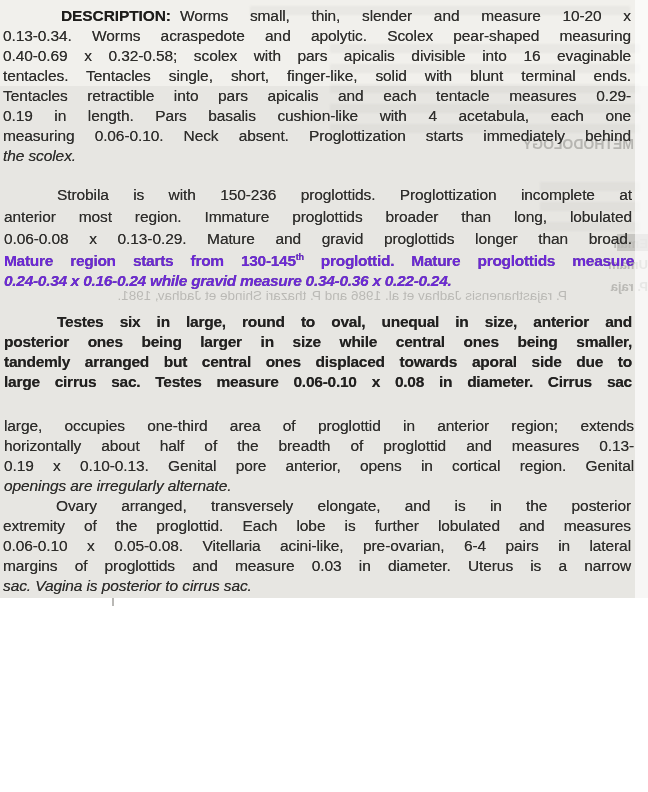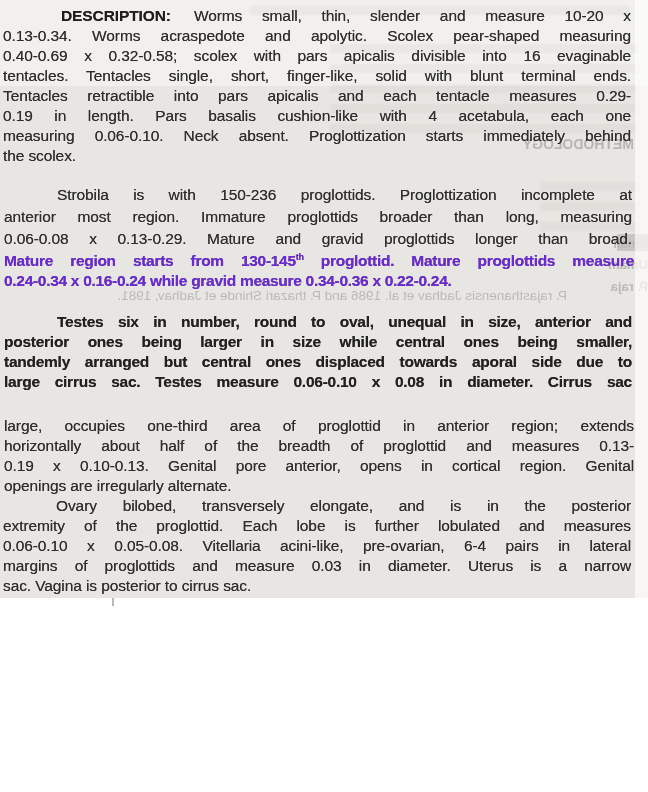--- a/index.html
+++ b/index.html
@@ -49,33 +49,33 @@
     font-size: 15.5px;
     letter-spacing: -0.1px;
     text-shadow: 0 0 0.5px rgba(46,45,43,0.75);
   }
   .ln {
     text-align: justify;
     text-align-last: justify;
     white-space: normal;
     overflow: visible;
   }
-  .ln.lastln { text-align-last: left; }
+  .ln.lastln { text-align-last: left; font-style: italic; }
   .ind { display: inline-block; height: 1px; }
   .ind58 { width: 58px; }
   .ind53 { width: 53px; }
   .p1  { left: 3px; top: 6px;   width: 628px; line-height: 20px; }
   .p2a { left: 4px; top: 184px; width: 628px; line-height: 22px; }
   .p2b { left: 4px; top: 251px; width: 630px; line-height: 20px;
          font-weight: bold; color: #6d28d9; letter-spacing: -0.3px; }
   .p3a { left: 4px; top: 312px; width: 628px; line-height: 20px;
          font-weight: bold; color: #222120; letter-spacing: -0.25px; }
   .p3b { left: 4px; top: 416px; width: 630px; line-height: 20px; }
   .p4  { left: 3px; top: 496px; width: 628px; line-height: 20px; }
-  .lead-bold { font-weight: bold; color: #1e1d1b; margin-right: 23px; }
+  .lead-bold { font-weight: bold; color: #1e1d1b; margin-right: 9px; }
   sup.th { font-size: 9px; vertical-align: super; line-height: 0; }
   
   .ghost {
     position: absolute;
     color: #8f8e8a;
     transform: scaleX(-1);
     filter: blur(0.4px);
     white-space: nowrap;
     text-shadow: none;
   }
@@ -133,45 +133,45 @@
       <div class="ln">0.40-0.69 x 0.32-0.58; scolex with pars apicalis divisible into 16 evaginable</div>
       <div class="ln">tentacles. Tentacles single, short, finger-like, solid with blunt terminal ends.</div>
       <div class="ln">Tentacles retractible into pars apicalis and each tentacle measures 0.29-</div>
       <div class="ln">0.19 in length. Pars basalis cushion-like with 4 acetabula, each one</div>
       <div class="ln">measuring 0.06-0.10. Neck absent. Proglottization starts immediately behind</div>
       <div class="ln lastln">the scolex.</div>
     </div>
 
     <div class="para p2a">
       <div class="ln"><span class="ind ind53"></span><span>Strobila is with 150-236 proglottids. Proglottization incomplete at</span></div>
-      <div class="ln">anterior most region. Immature proglottids broader than long, measuring</div>
+      <div class="ln">anterior most region. Immature proglottids broader than long, lobulated</div>
       <div class="ln">0.06-0.08 x 0.13-0.29. Mature and gravid proglottids longer than broad.</div>
     </div>
 
     <div class="para p2b">
       <div class="ln"><span>Mature region starts from 130-145</span><sup class="th">th</sup><span> proglottid. Mature proglottids measure</span></div>
       <div class="ln lastln">0.24-0.34 x 0.16-0.24 while gravid measure 0.34-0.36 x 0.22-0.24.</div>
     </div>
 
     <div class="para p3a">
-      <div class="ln"><span class="ind ind53"></span><span>Testes six in number, round to oval, unequal in size, anterior and</span></div>
+      <div class="ln"><span class="ind ind53"></span><span>Testes six in large, round to oval, unequal in size, anterior and</span></div>
       <div class="ln">posterior ones being larger in size while central ones being smaller,</div>
       <div class="ln">tandemly arranged but central ones displaced towards aporal side due to</div>
       <div class="ln">large cirrus sac. Testes measure 0.06-0.10 x 0.08 in diameter. Cirrus sac</div>
     </div>
 
     <div class="para p3b">
       <div class="ln">large, occupies one-third area of proglottid in anterior region; extends</div>
       <div class="ln">horizontally about half of the breadth of proglottid and measures 0.13-</div>
       <div class="ln">0.19 x 0.10-0.13. Genital pore anterior, opens in cortical region. Genital</div>
       <div class="ln lastln">openings are irregularly alternate.</div>
     </div>
 
     <div class="para p4">
-      <div class="ln"><span class="ind ind53"></span><span>Ovary bilobed, transversely elongate, and is in the posterior</span></div>
+      <div class="ln"><span class="ind ind53"></span><span>Ovary arranged, transversely elongate, and is in the posterior</span></div>
       <div class="ln">extremity of the proglottid. Each lobe is further lobulated and measures</div>
       <div class="ln">0.06-0.10 x 0.05-0.08. Vitellaria acini-like, pre-ovarian, 6-4 pairs in lateral</div>
       <div class="ln">margins of proglottids and measure 0.03 in diameter. Uterus is a narrow</div>
       <div class="ln lastln">sac. Vagina is posterior to cirrus sac.</div>
     </div>
 
     <div class="right-fade"></div>
   </div>
 
   <div class="tickmark"></div>

